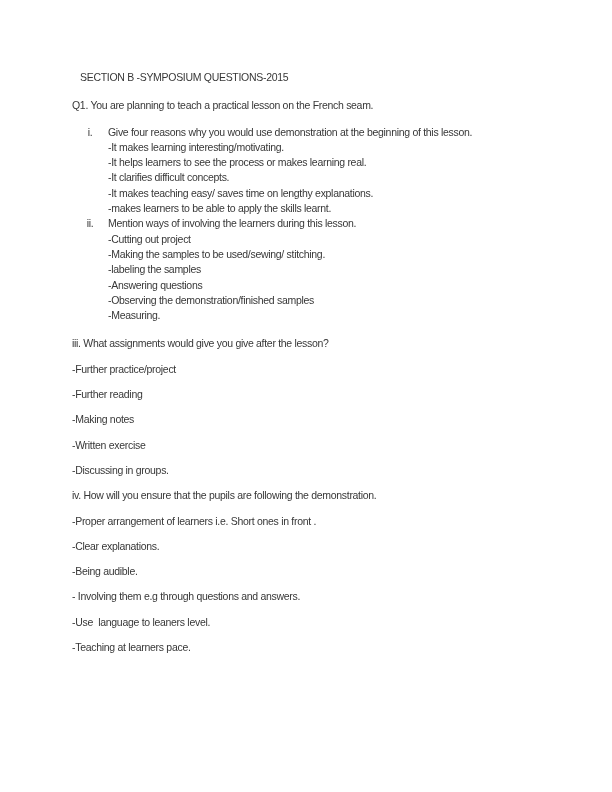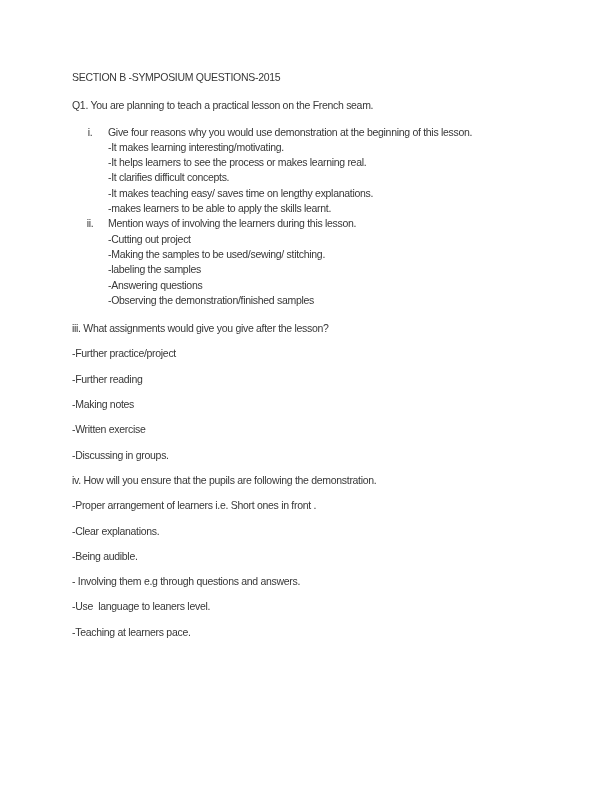--- a/index.html
+++ b/index.html
@@ -19,21 +19,21 @@
     font-size: 10.5px;
     line-height: 15.3px;
     letter-spacing: -0.3px;
     color: #373737;
   }
   .line {
     white-space: pre-wrap;
     margin: 0;
   }
   .doc-title {
-    margin: 0 0 13px 0;
+    margin: 0 0 13px 8px;
   }
   .doc-question {
     margin: 0 0 11px 0;
   }
   .parts {
     margin: 0 0 13px 0;
   }
   .part-row {
     display: flex;
     margin: 0;
@@ -74,20 +74,21 @@
       <p class="line answer-line">-makes learners to be able to apply the skills learnt.</p>
       <div class="part-row">
         <span class="part-marker line">ii.</span>
         <span class="part-body line">Mention ways of involving the learners during this lesson.</span>
       </div>
       <p class="line answer-line">-Cutting out project</p>
       <p class="line answer-line">-Making the samples to be used/sewing/ stitching.</p>
       <p class="line answer-line">-labeling the samples</p>
       <p class="line answer-line">-Answering questions</p>
       <p class="line answer-line">-Observing the demonstration/finished samples</p>
+      <p class="line answer-line">-Measuring.</p>
     </div>
 
   <div>
       <p class="line para">iii. What assignments would give you give after the lesson?</p>
       <p class="line para">-Further practice/project</p>
       <p class="line para">-Further reading</p>
       <p class="line para">-Making notes</p>
       <p class="line para">-Written exercise</p>
       <p class="line para">-Discussing in groups.</p>
       <p class="line para">iv. How will you ensure that the pupils are following the demonstration.</p>

